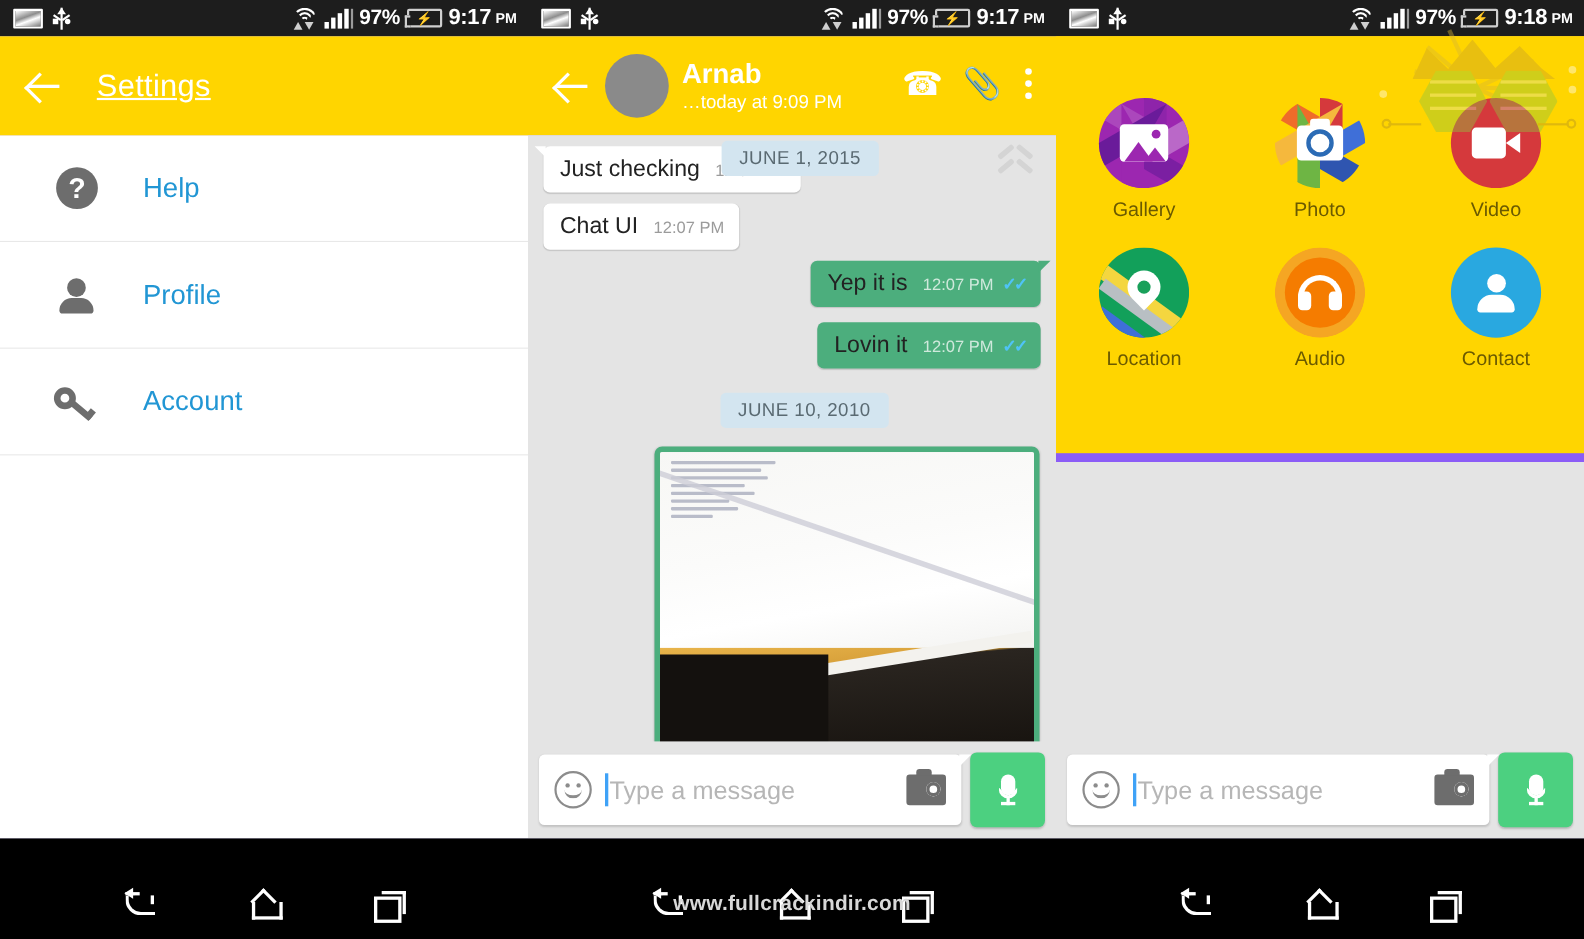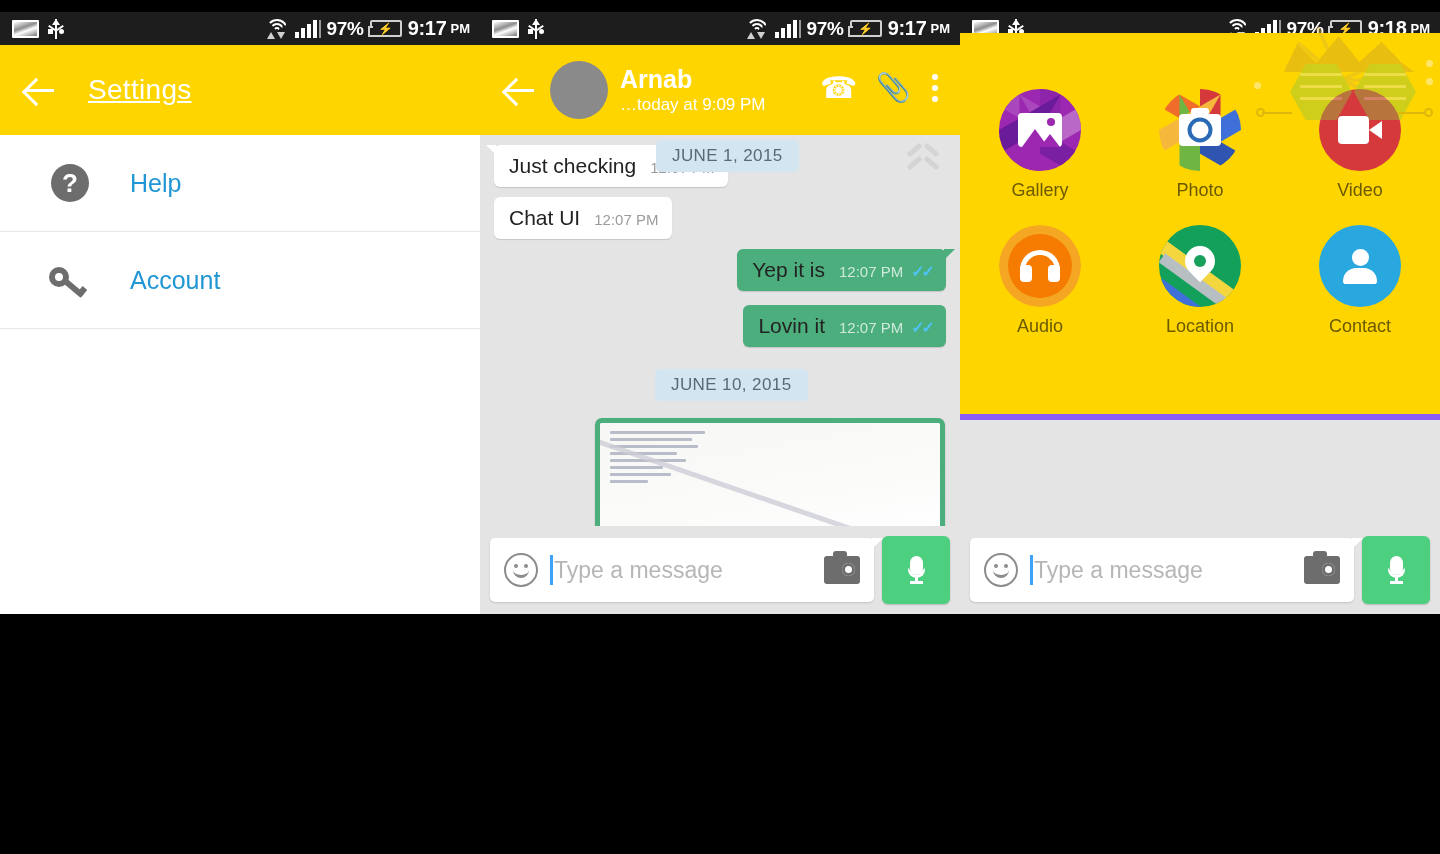--- a/index.html
+++ b/index.html
@@ -2,21 +2,21 @@
 <html><head>
 <meta charset="utf-8">
 <style>
   * { margin:0; padding:0; box-sizing:border-box; }
   html,body { width:1440px; height:854px; overflow:hidden; background:#000; }
   body { font-family:"Liberation Sans", sans-serif; }
 
   .screen { position:absolute; top:0; left:0; width:1440px; height:854px; }
 
   
-  .panel { position:absolute; top:0; width:480px; height:602px; overflow:hidden; background:#c4b5fd;margin-top:12px; }
+  .panel { position:absolute; top:0; width:480px; height:762px; overflow:hidden; background:#c4b5fd; }
   .panel.p1 { left:0; }
   .panel.p2 { left:480px; }
   .panel.p3 { left:960px; }
 
   
   .statusbar { position:relative; height:33px; background:#1d1d1d; width:100%; }
   .sb-left { position:absolute; left:12px; top:0; height:33px; display:flex; align-items:center; gap:9px; }
   .sb-right { position:absolute; right:10px; top:0; height:33px; display:flex; align-items:center; gap:6px; color:#fff; }
   .sb-gallery { width:27px; height:18px; border:2px solid #fff; border-radius:1px;
                 background:linear-gradient(160deg,#fff 0%,#8d8d8d 40%,#fff 60%,#777 100%); }
@@ -183,21 +183,21 @@
             justify-content:center; flex:0 0 auto; cursor:pointer; box-shadow:0 1px 2px rgba(0,0,0,.2); }
   .mic { width:17px; height:28px; position:relative; }
   .mic .cap { position:absolute; left:2px; top:0; width:13px; height:19px; border-radius:7px; background:#fff; }
   .mic .arc { position:absolute; left:0; top:12px; width:17px; height:10px;
               border:3px solid #fff; border-top-color:transparent; border-radius:0 0 10px 10px; }
   .mic .stk { position:absolute; left:7px; top:21px; width:3px; height:7px; background:#fff; }
   .mic .bse { position:absolute; left:2px; bottom:0; width:13px; height:3px; background:#fff; }
 
   
   .attach-sheet { position:absolute; left:960px; top:33px; width:480px; height:387px; background:#ffd500;
-                  z-index:20; border-bottom:6px solid #8b5cf6; }
+                  z-index:20; border-bottom:8px solid #8b5cf6; }
   .attach-grid { position:absolute; left:0; top:56px; width:480px; display:flex; flex-wrap:wrap; }
   .attach-item { width:160px; height:136px; display:flex; flex-direction:column; align-items:center; cursor:pointer; }
   .att-circle { width:82px; height:82px; border-radius:50%; position:relative; overflow:hidden;
                 display:flex; align-items:center; justify-content:center; }
   .att-label { margin-top:9px; font-size:18px; color:#6b5a00; }
 
   .pinwheel { position:absolute; inset:0; }
   .pinwheel span { position:absolute; left:50%; top:0; width:50%; height:50%; transform-origin:0 100%; }
   .cam-chip { width:42px; height:32px; background:#fff; border-radius:4px; position:relative; }
   .cam-chip:before { content:""; position:absolute; left:12px; top:-6px; width:18px; height:7px; background:#fff; border-radius:3px 3px 0 0; }
@@ -318,20 +318,29 @@
 
     <div class="settings-body">
 
       <div class="srow">
         <div class="s-ic">
             <span class="help-circle">?</span>
           </div>
         <div class="s-label">Help</div>
       </div>
 
+      <div class="srow">
+        <div class="s-ic">
+          <span class="prof-ic">
+              <i class="ph"></i>
+              <i class="pb"></i>
+            </span>
+        </div>
+        <div class="s-label">Profile</div>
+      </div>
 
       <div class="srow">
         <div class="s-ic">
           <span class="key-ic">
               <i class="key-head"></i>
               <i class="key-shaft"></i>
               <i class="key-t1"></i>
             </span>
         </div>
         <div class="s-label">Account</div>
@@ -420,21 +429,21 @@
         <span class="b-time">12:07 PM</span>
         <span class="ticks">✓✓</span>
       </div>
 
       <div class="bubble b-out" style="right:14px; top:170px;">
         <span class="b-text">Lovin it</span>
         <span class="b-time">12:07 PM</span>
         <span class="ticks">✓✓</span>
       </div>
 
-      <div class="datepill" style="left:175px; top:234px;">JUNE 10, 2015</div>
+      <div class="datepill" style="left:175px; top:234px;">JUNE 10, 2010</div>
 
       <div class="scrollup" style="top:18px;">
         <i></i>
           <i></i>
       </div>
 
       <div class="photomsg" style="left:115px; top:283px; width:350px; height:280px;">
         <span class="tailp"></span>
         <div class="img-screen">
           <div class="scr"></div>
@@ -625,48 +634,48 @@
           <div class="vid-chip">
               <i class="bd"></i>
               <i class="tr"></i>
             </div>
         </div>
         <div class="att-label">Video</div>
       </div>
 
       <div class="attach-item">
         <div class="att-circle">
-          <div class="audio-halo"></div>
-          <div class="audio-core">
-            <div class="hp-chip">
-                <i class="band"></i>
-                <i class="lft"></i>
-                <i class="rgt"></i>
-              </div>
-          </div>
-        </div>
-        <div class="att-label">Audio</div>
-      </div>
-
-      <div class="attach-item">
-        <div class="att-circle">
           <div class="map-bg">
               <i class="road"></i>
               <i class="road2"></i>
               <i class="blue"></i>
             </div>
           <div class="pin-chip" style="z-index:2;">
               <i class="bulb"></i>
               <i class="hole"></i>
             </div>
         </div>
         <div class="att-label">Location</div>
       </div>
 
       <div class="attach-item">
+        <div class="att-circle">
+          <div class="audio-halo"></div>
+          <div class="audio-core">
+            <div class="hp-chip">
+                <i class="band"></i>
+                <i class="lft"></i>
+                <i class="rgt"></i>
+              </div>
+          </div>
+        </div>
+        <div class="att-label">Audio</div>
+      </div>
+
+      <div class="attach-item">
         <div class="att-circle" style="background:#29a8e0;">
           <div class="ct-chip">
               <i class="h"></i>
               <i class="b"></i>
             </div>
         </div>
         <div class="att-label">Contact</div>
       </div>
 
     </div>
@@ -694,14 +703,41 @@
       </div>
     <div class="node" style="left:8px; top:70px;"></div>
     <div class="node" style="left:176px; top:70px;"></div>
     <div class="line" style="left:14px; top:74px; width:30px;"></div>
     <div class="line" style="left:150px; top:74px; width:28px;"></div>
     <div class="dotw" style="left:178px; top:22px;"></div>
     <div class="dotw" style="left:178px; top:40px;"></div>
     <div class="dotw" style="left:6px; top:44px;"></div>
   </div>
 
+  <div class="navbar">
+    <div class="nav-set n1">
+      <div class="nv nv-back">
+          <i></i>
+          <u></u>
+        </div>
+      <div class="nv nv-home"></div>
+      <div class="nv nv-rec"></div>
+    </div>
+    <div class="nav-set n2">
+      <div class="nv nv-back">
+          <i></i>
+          <u></u>
+        </div>
+      <div class="nv nv-home"></div>
+      <div class="nv nv-rec"></div>
+    </div>
+    <div class="nav-set n3">
+      <div class="nv nv-back">
+          <i></i>
+          <u></u>
+        </div>
+      <div class="nv nv-home"></div>
+      <div class="nv nv-rec"></div>
+    </div>
+    <div class="wm-text">www.fullcrackindir.com</div>
+  </div>
 
 </div>
 
 </body></html>

